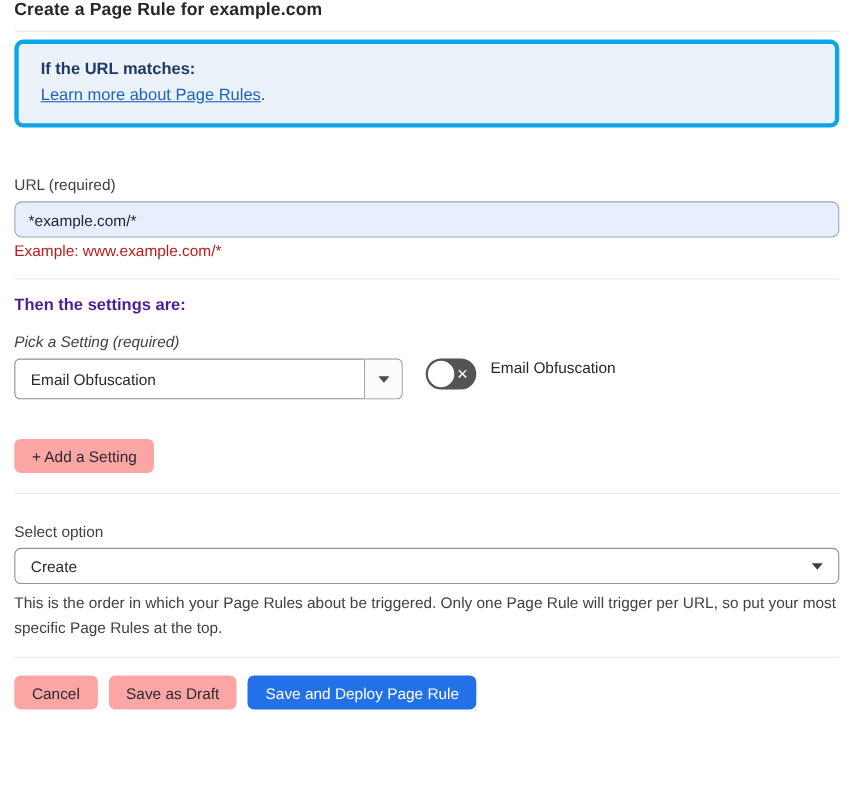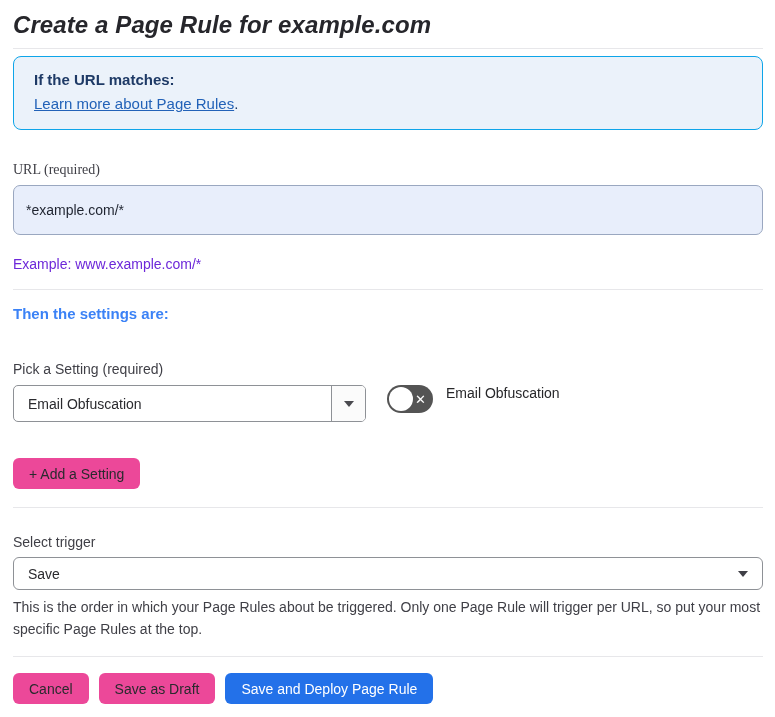--- a/index.html
+++ b/index.html
@@ -7,84 +7,83 @@
   body {
     width: 775px;
     height: 717px;
     font-family: "Liberation Sans", sans-serif;
     color: #27272A;
     overflow: hidden;
   }
   .container { padding: 0 12px 0 13px; }
 
   .page-title {
-    margin-top: 11px;
-    font-size: 24px;
+    margin-top: 1px;
+    font-size: 16px;
     font-weight: 700;
     color: #26262B;
     letter-spacing: 0.1px;
-    font-style: italic;
   }
   .divider {
     border: none;
     border-top: 1px solid #E7E7EA;
     height: 0;
   }
   .top-divider { margin-top: 9px; }
 
   .info-box {
     margin-top: 7px;
     background: #EBF2FA;
-    border: 1px solid #0ea5e9;
+    border: 4px solid #0ea5e9;
     border-radius: 8px;
     padding: 11px 20px 13px 20px;
     font-size: 15px;
     line-height: 24px;
     color: #1E3A66;
   }
   .info-box .info-heading { font-weight: 700; }
   .info-link {
     color: #2262B8;
     text-decoration: underline;
     cursor: pointer;
   }
 
   .field-label {
     font-size: 14px;
     color: #3F3F46;
   }
-  .url-label { margin-top: 32px; font-family: Liberation Serif, serif; }
+  .url-label { margin-top: 44px; }
 
   .url-input {
     margin-top: 7px;
     width: 100%;
-    height: 50px;
+    height: 33px;
     background: #E8EEFB;
     border: 1px solid #9AA7C0;
     border-radius: 7px;
     padding: 0 12px;
     font-family: "Liberation Sans", sans-serif;
     font-size: 14px;
     color: #1F2430;
     outline: none;
   }
   .example-text {
-    margin-top: 21px;
-    font-size: 14px;
-    color: #6d28d9;
+    margin-top: 4px;
+    font-size: 14px;
+    color: #b91c1c;
   }
   .divider-1 { margin-top: 17px; }
 
   .section-heading {
     font-size: 15px;
     font-weight: 700;
-    color: #3b82f6;
+    color: #4c1d95;
   }
   .settings-heading { margin-top: 15px; }
-  .picker-label { margin-top: 39px; }
+  .picker-label { margin-top: 16px; font-style: italic; }
 
   .setting-row {
     margin-top: 8px;
     display: flex;
     align-items: flex-start;
   }
   .setting-dropdown {
     width: 353px;
     height: 37px;
     background: #ffffff;
@@ -153,21 +152,21 @@
     display: inline-flex;
     align-items: center;
     justify-content: center;
     height: 31px;
     padding: 0 16px;
     border: none;
     border-radius: 6px;
     font-family: "Liberation Sans", sans-serif;
     font-size: 14px;
     color: #2A2A2E;
-    background: #ec4899;
+    background: #fca5a5;
     cursor: pointer;
     white-space: nowrap;
   }
   .add-setting-btn { margin-top: 36px; }
 
   .divider-2 { margin-top: 18px; }
   .order-heading { margin-top: 13px; }
   .select-label { margin-top: 26px; }
 
   .order-select {
@@ -251,24 +250,24 @@
       <span class="toggle-x">✕</span>
     </div>
     <span class="toggle-label">Email Obfuscation</span>
   </div>
 
   <button class="btn add-setting-btn">+ Add a Setting</button>
 
   <hr class="divider divider-2">
 
 
-  <div class="field-label select-label">Select trigger</div>
+  <div class="field-label select-label">Select option</div>
 
   <div class="order-select">
-    <span>Save</span>
+    <span>Create</span>
     <span class="caret-down"></span>
   </div>
 
   <div class="order-help">This is the order in which your Page Rules about be triggered. Only one Page Rule will trigger per URL, so put your most specific Page Rules at the top.</div>
 
   <hr class="divider divider-3">
 
   <div class="footer">
     <button class="btn">Cancel</button>
     <button class="btn">Save as Draft</button>

